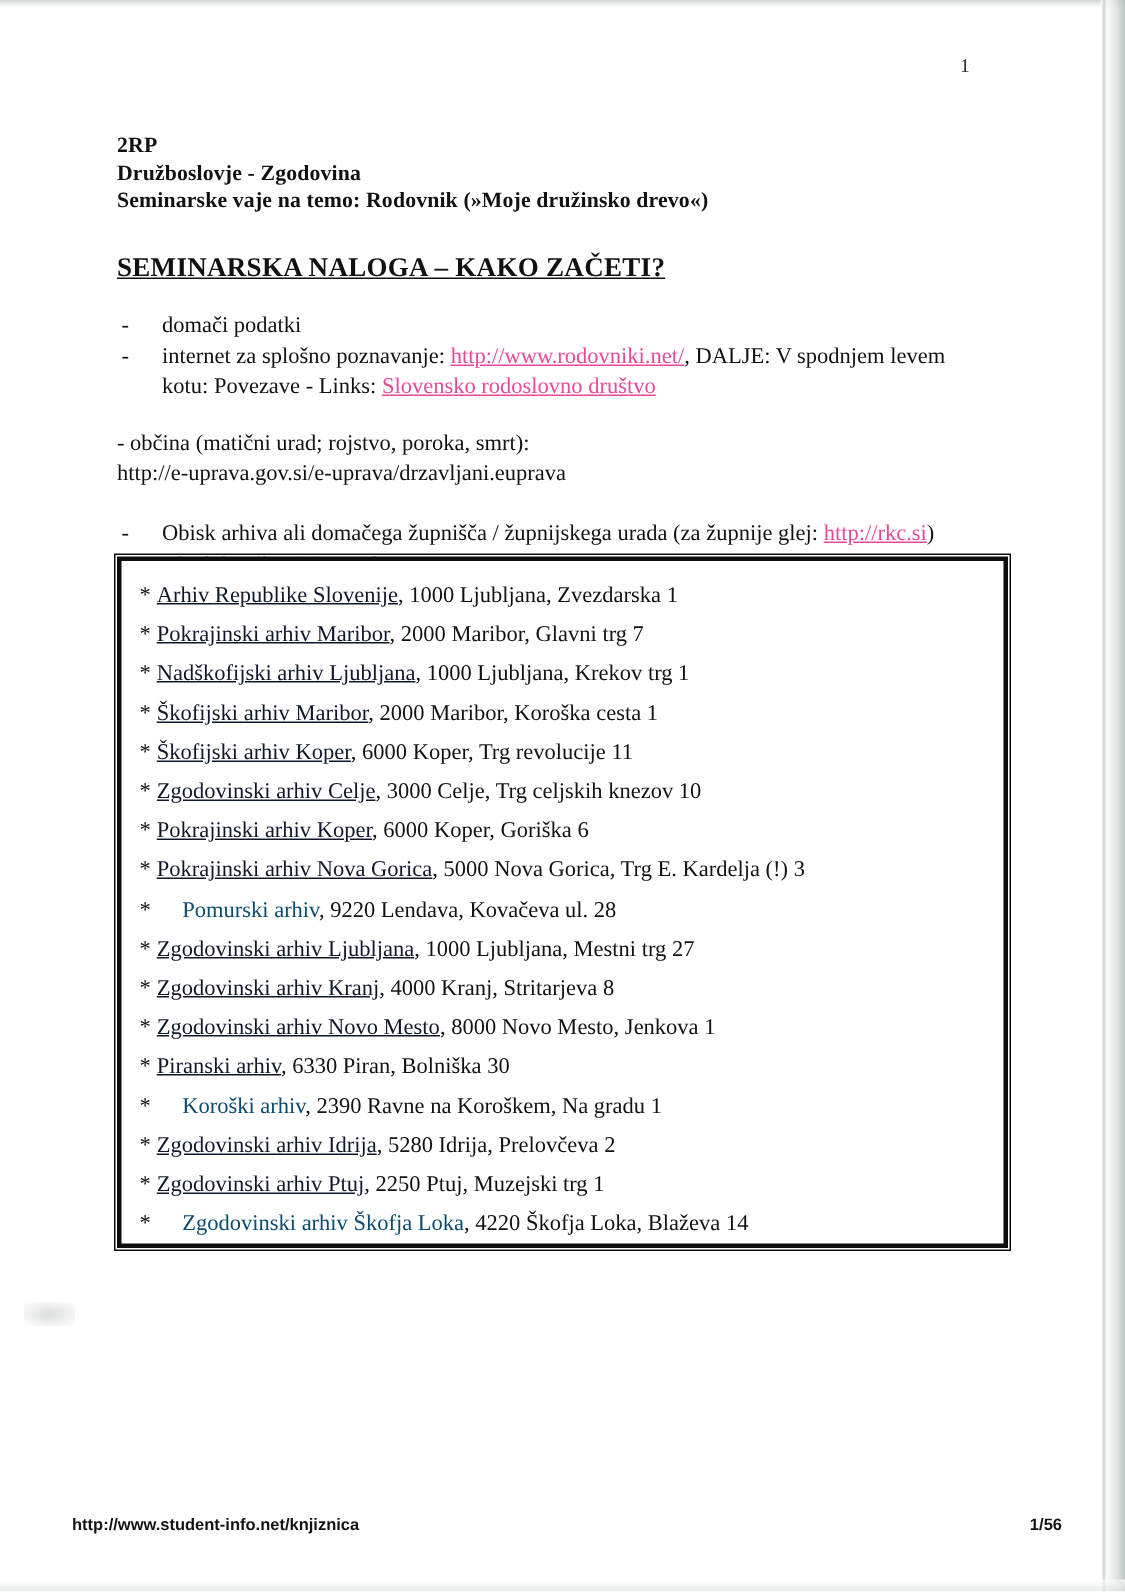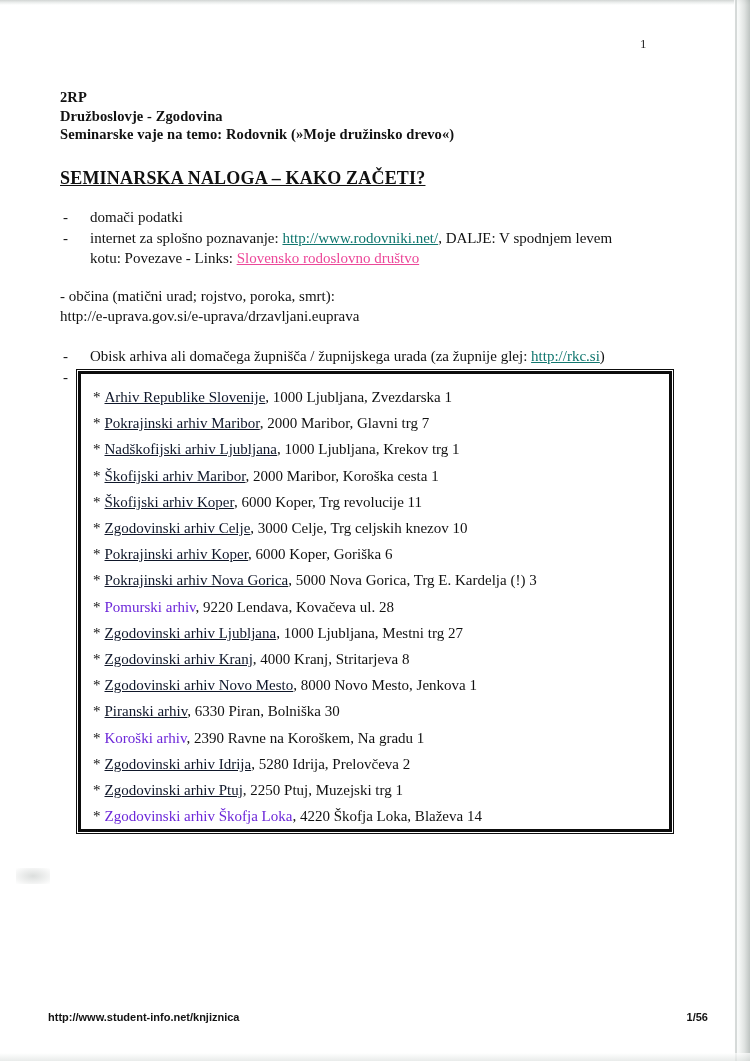--- a/index.html
+++ b/index.html
@@ -55,21 +55,21 @@
   .page-number-top {
     position: absolute;
     top: 36px;
     left: 640px;
     font-size: 13px;
     color: #2b2b2b;
   }
 
   .content {
     position: absolute;
-    left: 60px;
+    left: 78px;
     top: 88px;
     width: 600px;
   }
 
   .hdr-block {
     font-weight: bold;
     font-size: 14.5px;
     line-height: 18.5px;
     letter-spacing: .1px;
   }
@@ -104,21 +104,21 @@
     margin-top: 18px;
     font-size: 15px;
     line-height: 20px;
   }
 
   ul.dashlist.second {
     margin-top: 20px;
   }
 
   a.lnk {
-    color: #0f766e;
+    color: #ec4899;
     text-decoration: underline;
   }
   a.lnk-visited {
     color: #ec4899;
     text-decoration: underline;
   }
 
   .archive-box {
     position: absolute;
     left: 78px;
@@ -139,21 +139,22 @@
     color: #111111;
   }
   .archive-row .star {
     margin-right: 4px;
   }
   .archive-row a {
     color: #0f172a;
     text-decoration: underline;
   }
   .archive-row .plainname {
-    color: #6d28d9;
+    color: #0c4a6e;
+    margin-left: 17px;
   }
 
   .footer {
     position: absolute;
     left: 48px;
     bottom: 38px;
     width: 660px;
     font-family: "Liberation Sans", "DejaVu Sans", sans-serif;
     font-weight: bold;
     font-size: 11px;

